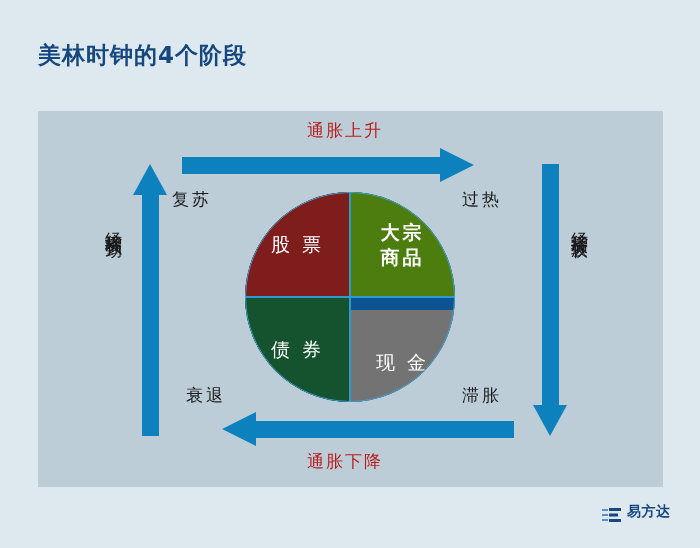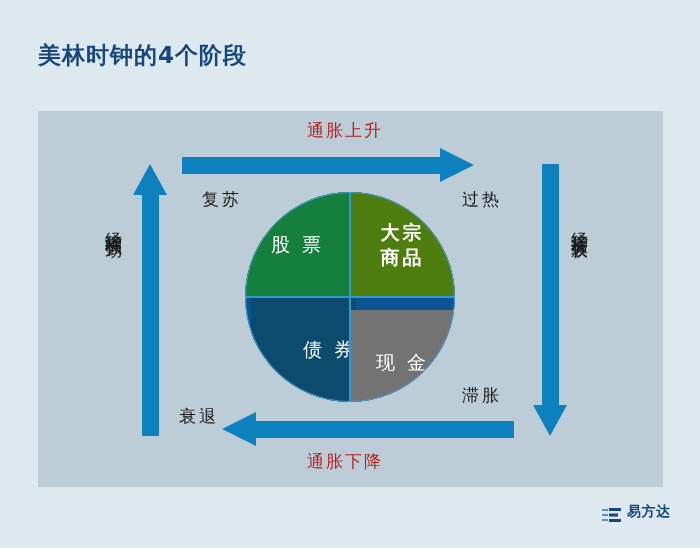--- a/index.html
+++ b/index.html
@@ -118,23 +118,23 @@
   #label-growth-weak   { left: 569px; top: 218px; }
 
   
   .phase-label {
     position: absolute;
     color: #1a1a1a;
     font-size: 17px;
     letter-spacing: 3px;
     white-space: nowrap;
   }
-  #phase-recovery    { left: 172px; top: 188px; margin-left: 30px; }
+  #phase-recovery    { left: 172px; top: 188px; }
   #phase-overheat    { left: 462px; top: 188px; }
-  #phase-recession   { left: 179px; top: 384px; margin-top: 21px; }
+  #phase-recession   { left: 186px; top: 384px; }
   #phase-stagflation { left: 462px; top: 384px; }
 
   
   #clock-circle {
     position: absolute;
     left: 245px;
     top: 192px;
     width: 210px;
     height: 210px;
     border-radius: 50%;
@@ -143,23 +143,23 @@
   }
   .quadrant {
     position: absolute;
     width: 105px;
     height: 105px;
     display: flex;
     align-items: center;
     justify-content: center;
     box-sizing: border-box;
   }
-  #quadrant-stocks      { left: 0;     top: 0;     background: #15803d; }
+  #quadrant-stocks      { left: 0;     top: 0;     background: #7f1d1d; }
   #quadrant-commodities { left: 105px; top: 0;     background: #4d7c0f; font-weight: bold; }
-  #quadrant-bonds       { left: 6px;     top: 105px; background: #0c4a6e; justify-content: flex-end; }
+  #quadrant-bonds       { left: 0;     top: 105px; background: #14532d; }
   #quadrant-cash        { left: 105px; top: 118px; background: #737373; }
 
   .quadrant-text {
     color: #ffffff;
     font-size: 19px;
     letter-spacing: 3px;
     text-align: center;
     line-height: 25px;
     white-space: pre-line;
   }

